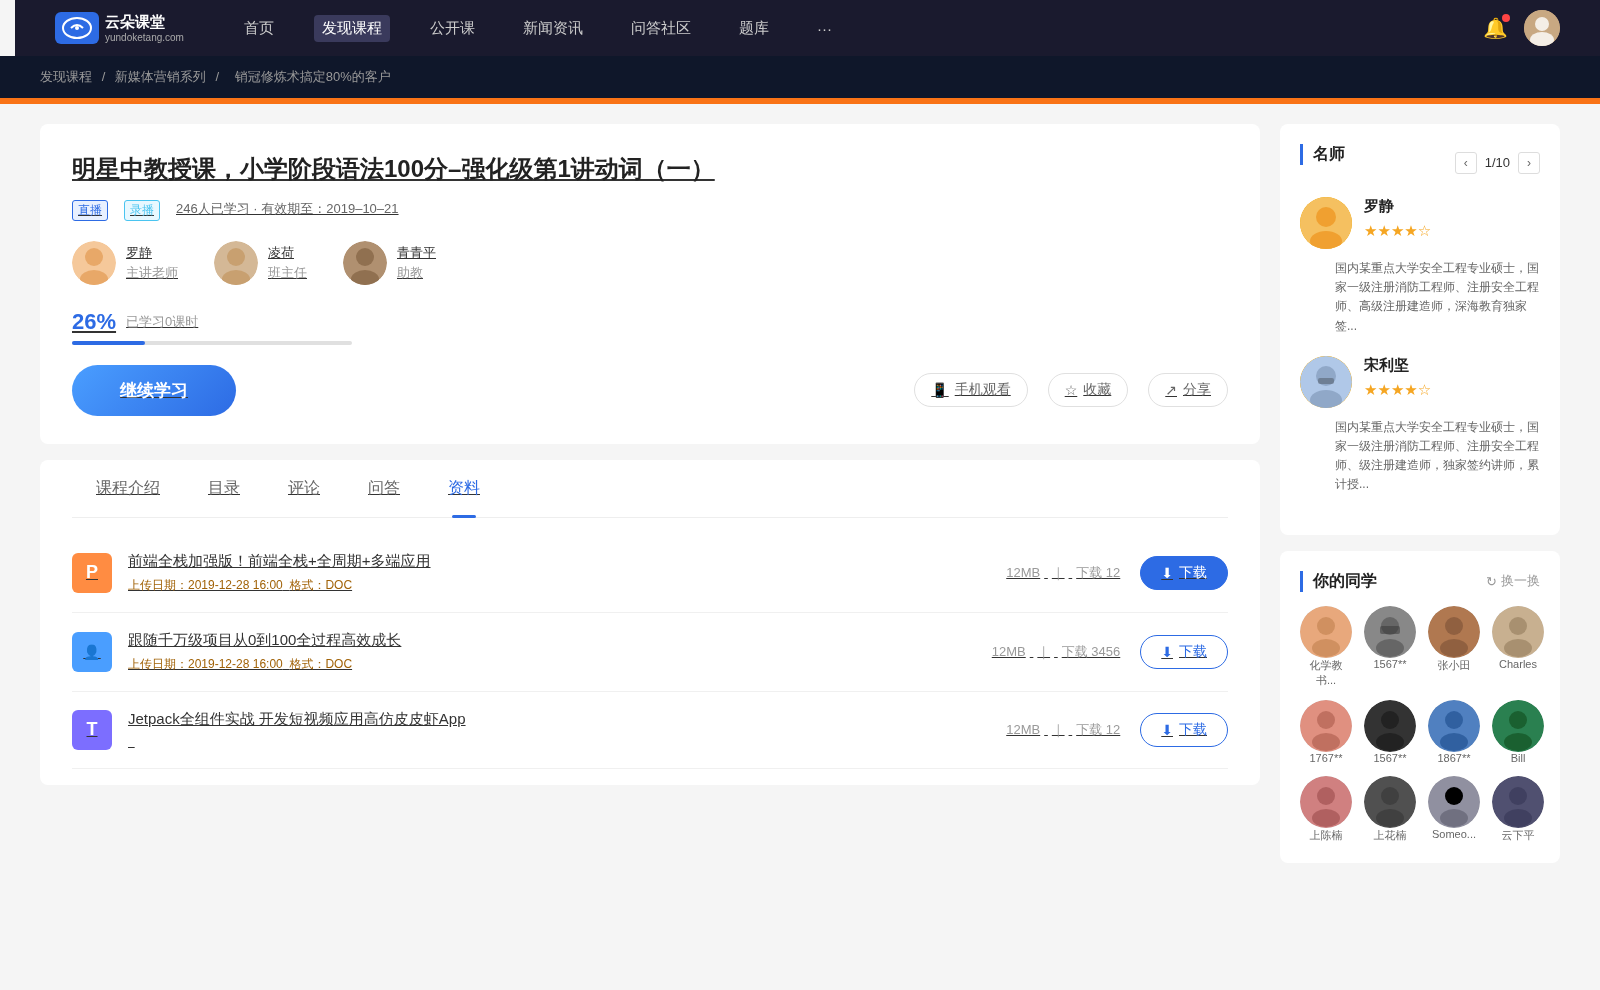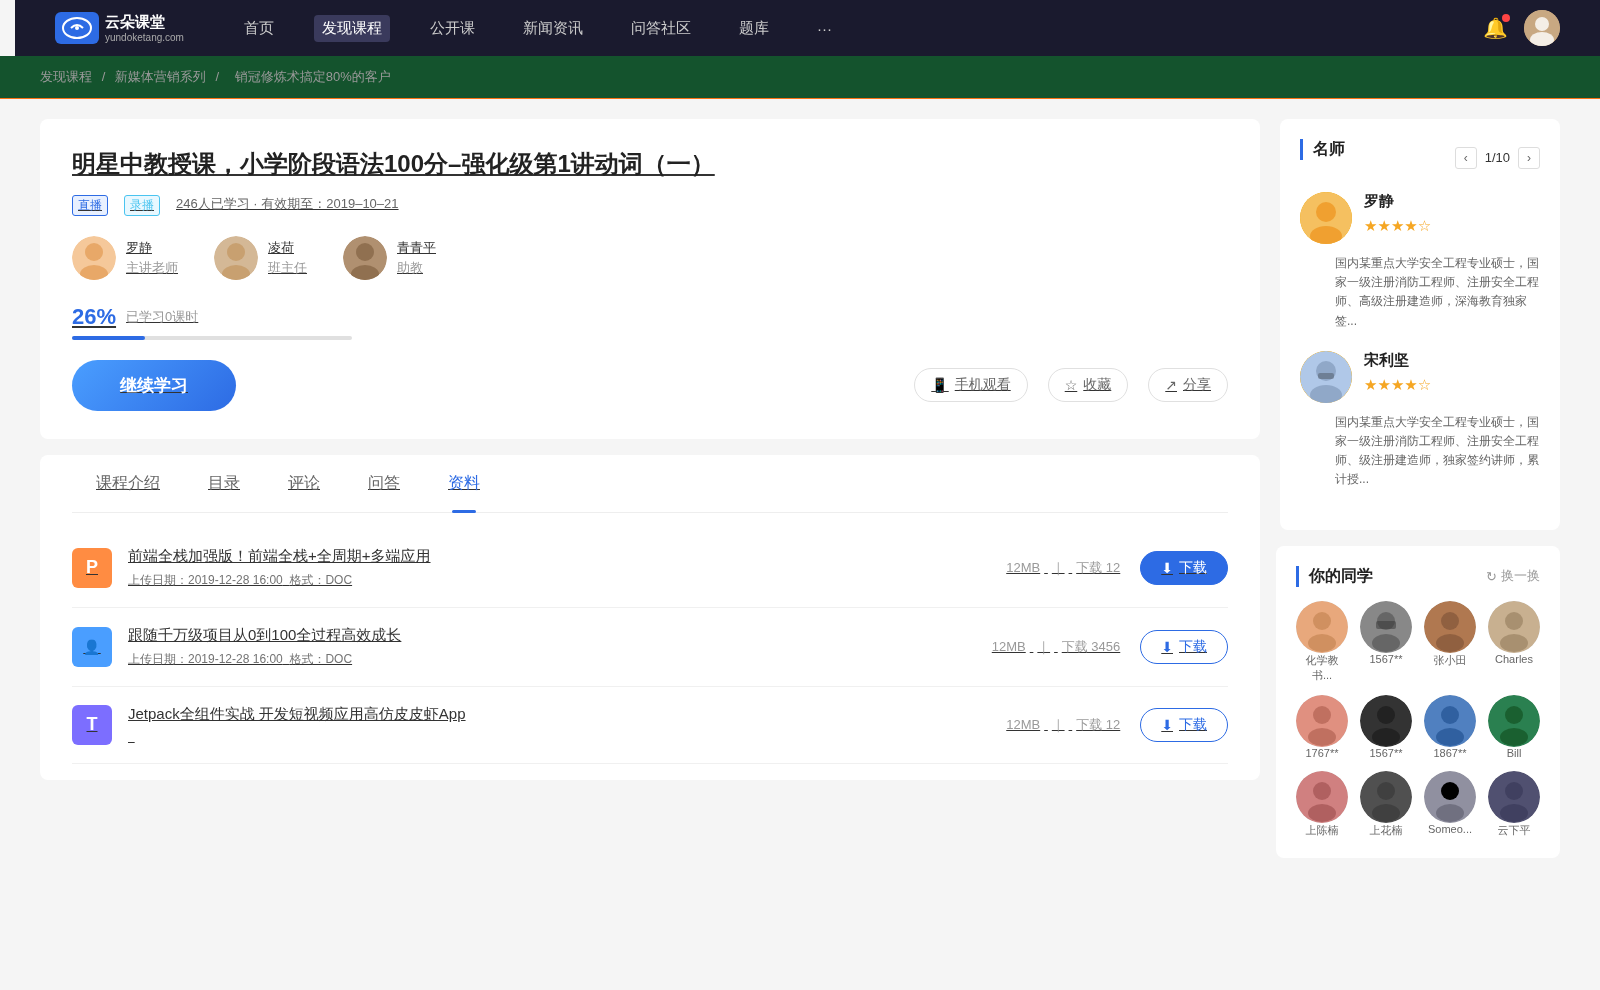--- a/index.html
+++ b/index.html
@@ -11,21 +11,21 @@
     .nav-logo-box { width: 44px; height: 32px; background: #2d6be4; border-radius: 6px; display: flex; align-items: center; justify-content: center; }
     .nav-item { color: #ccc; font-size: 15px; cursor: pointer; padding: 4px 8px; border-radius: 4px; }
     .nav-item.active { background: #3a3a5c; color: #fff; }
     .nav-right { margin-left: auto; display: flex; align-items: center; gap: 16px; }
     .nav-bell { color: #ccc; font-size: 20px; cursor: pointer; position: relative; }
     .nav-bell-dot { position: absolute; top: -2px; right: -2px; width: 8px; height: 8px; background: #ff4444; border-radius: 50%; }
     .nav-avatar { width: 36px; height: 36px; border-radius: 50%; background: #c8a882; overflow: hidden; cursor: pointer; }
     .nav-avatar svg { width: 100%; height: 100%; }
 
     
-    .breadcrumb { padding: 12px 40px; background: #14532d; border-bottom: 1px solid #f97316; font-size: 13px; color: #999; }
+    .breadcrumb { padding: 12px 40px; background: #0f172a; border-bottom: 6px solid #f97316; font-size: 13px; color: #999; }
     .breadcrumb a { color: #999; text-decoration: none; }
     .breadcrumb span { margin: 0 6px; }
 
     
     .main-container { display: flex; gap: 20px; padding: 20px 40px; max-width: 1600px; }
     
     
     .content-left { flex: 1; text-decoration: underline; }
 
     
@@ -61,28 +61,28 @@
 
     
     .resource-list { padding: 16px 0; }
     .resource-item { display: flex; align-items: center; gap: 16px; padding: 18px 0; border-bottom: 1px solid #f0f0f0; }
     .resource-icon { width: 40px; height: 40px; border-radius: 6px; display: flex; align-items: center; justify-content: center; font-size: 18px; font-weight: 700; color: #fff; flex-shrink: 0; }
     .resource-icon.orange { background: #ff8c42; }
     .resource-icon.blue { background: #4a9eff; }
     .resource-icon.purple { background: #7c6eff; }
     .resource-info { flex: 1; }
     .resource-title { font-size: 15px; color: #333; margin-bottom: 6px; }
-    .resource-meta { font-size: 12px; color: #737373; }
+    .resource-meta { font-size: 12px; color: #a16207; }
     .resource-stats { color: #999; font-size: 13px; white-space: nowrap; }
     .resource-stats span { margin: 0 4px; }
     .btn-download { border: 1.5px solid #2d6be4; color: #2d6be4; background: #fff; border-radius: 20px; padding: 7px 20px; font-size: 14px; cursor: pointer; display: flex; align-items: center; gap: 6px; white-space: nowrap; }
     .btn-download.solid { background: #2d6be4; color: #fff; }
 
     
-    .content-right { width: 280px; flex-shrink: 0; display: flex; flex-direction: column; gap: 16px; align-items: flex-end; }
+    .content-right { width: 280px; flex-shrink: 0; display: flex; flex-direction: column; gap: 16px; }
 
     
     .panel { background: #fff; border-radius: 8px; padding: 20px; }
     .panel-title { font-size: 16px; font-weight: 600; color: #222; margin-bottom: 16px; display: flex; align-items: center; gap: 8px; border-left: 3px solid #2d6be4; padding-left: 10px; }
     .panel-nav { margin-left: auto; display: flex; align-items: center; gap: 8px; font-size: 13px; color: #999; }
     .panel-nav span { color: #333; }
     .panel-nav-btn { width: 22px; height: 22px; border: 1px solid #ddd; border-radius: 3px; display: flex; align-items: center; justify-content: center; cursor: pointer; font-size: 12px; color: #666; }
 
     .teacher-card { margin-bottom: 20px; }
     .teacher-card-top { display: flex; align-items: flex-start; gap: 12px; margin-bottom: 10px; }

